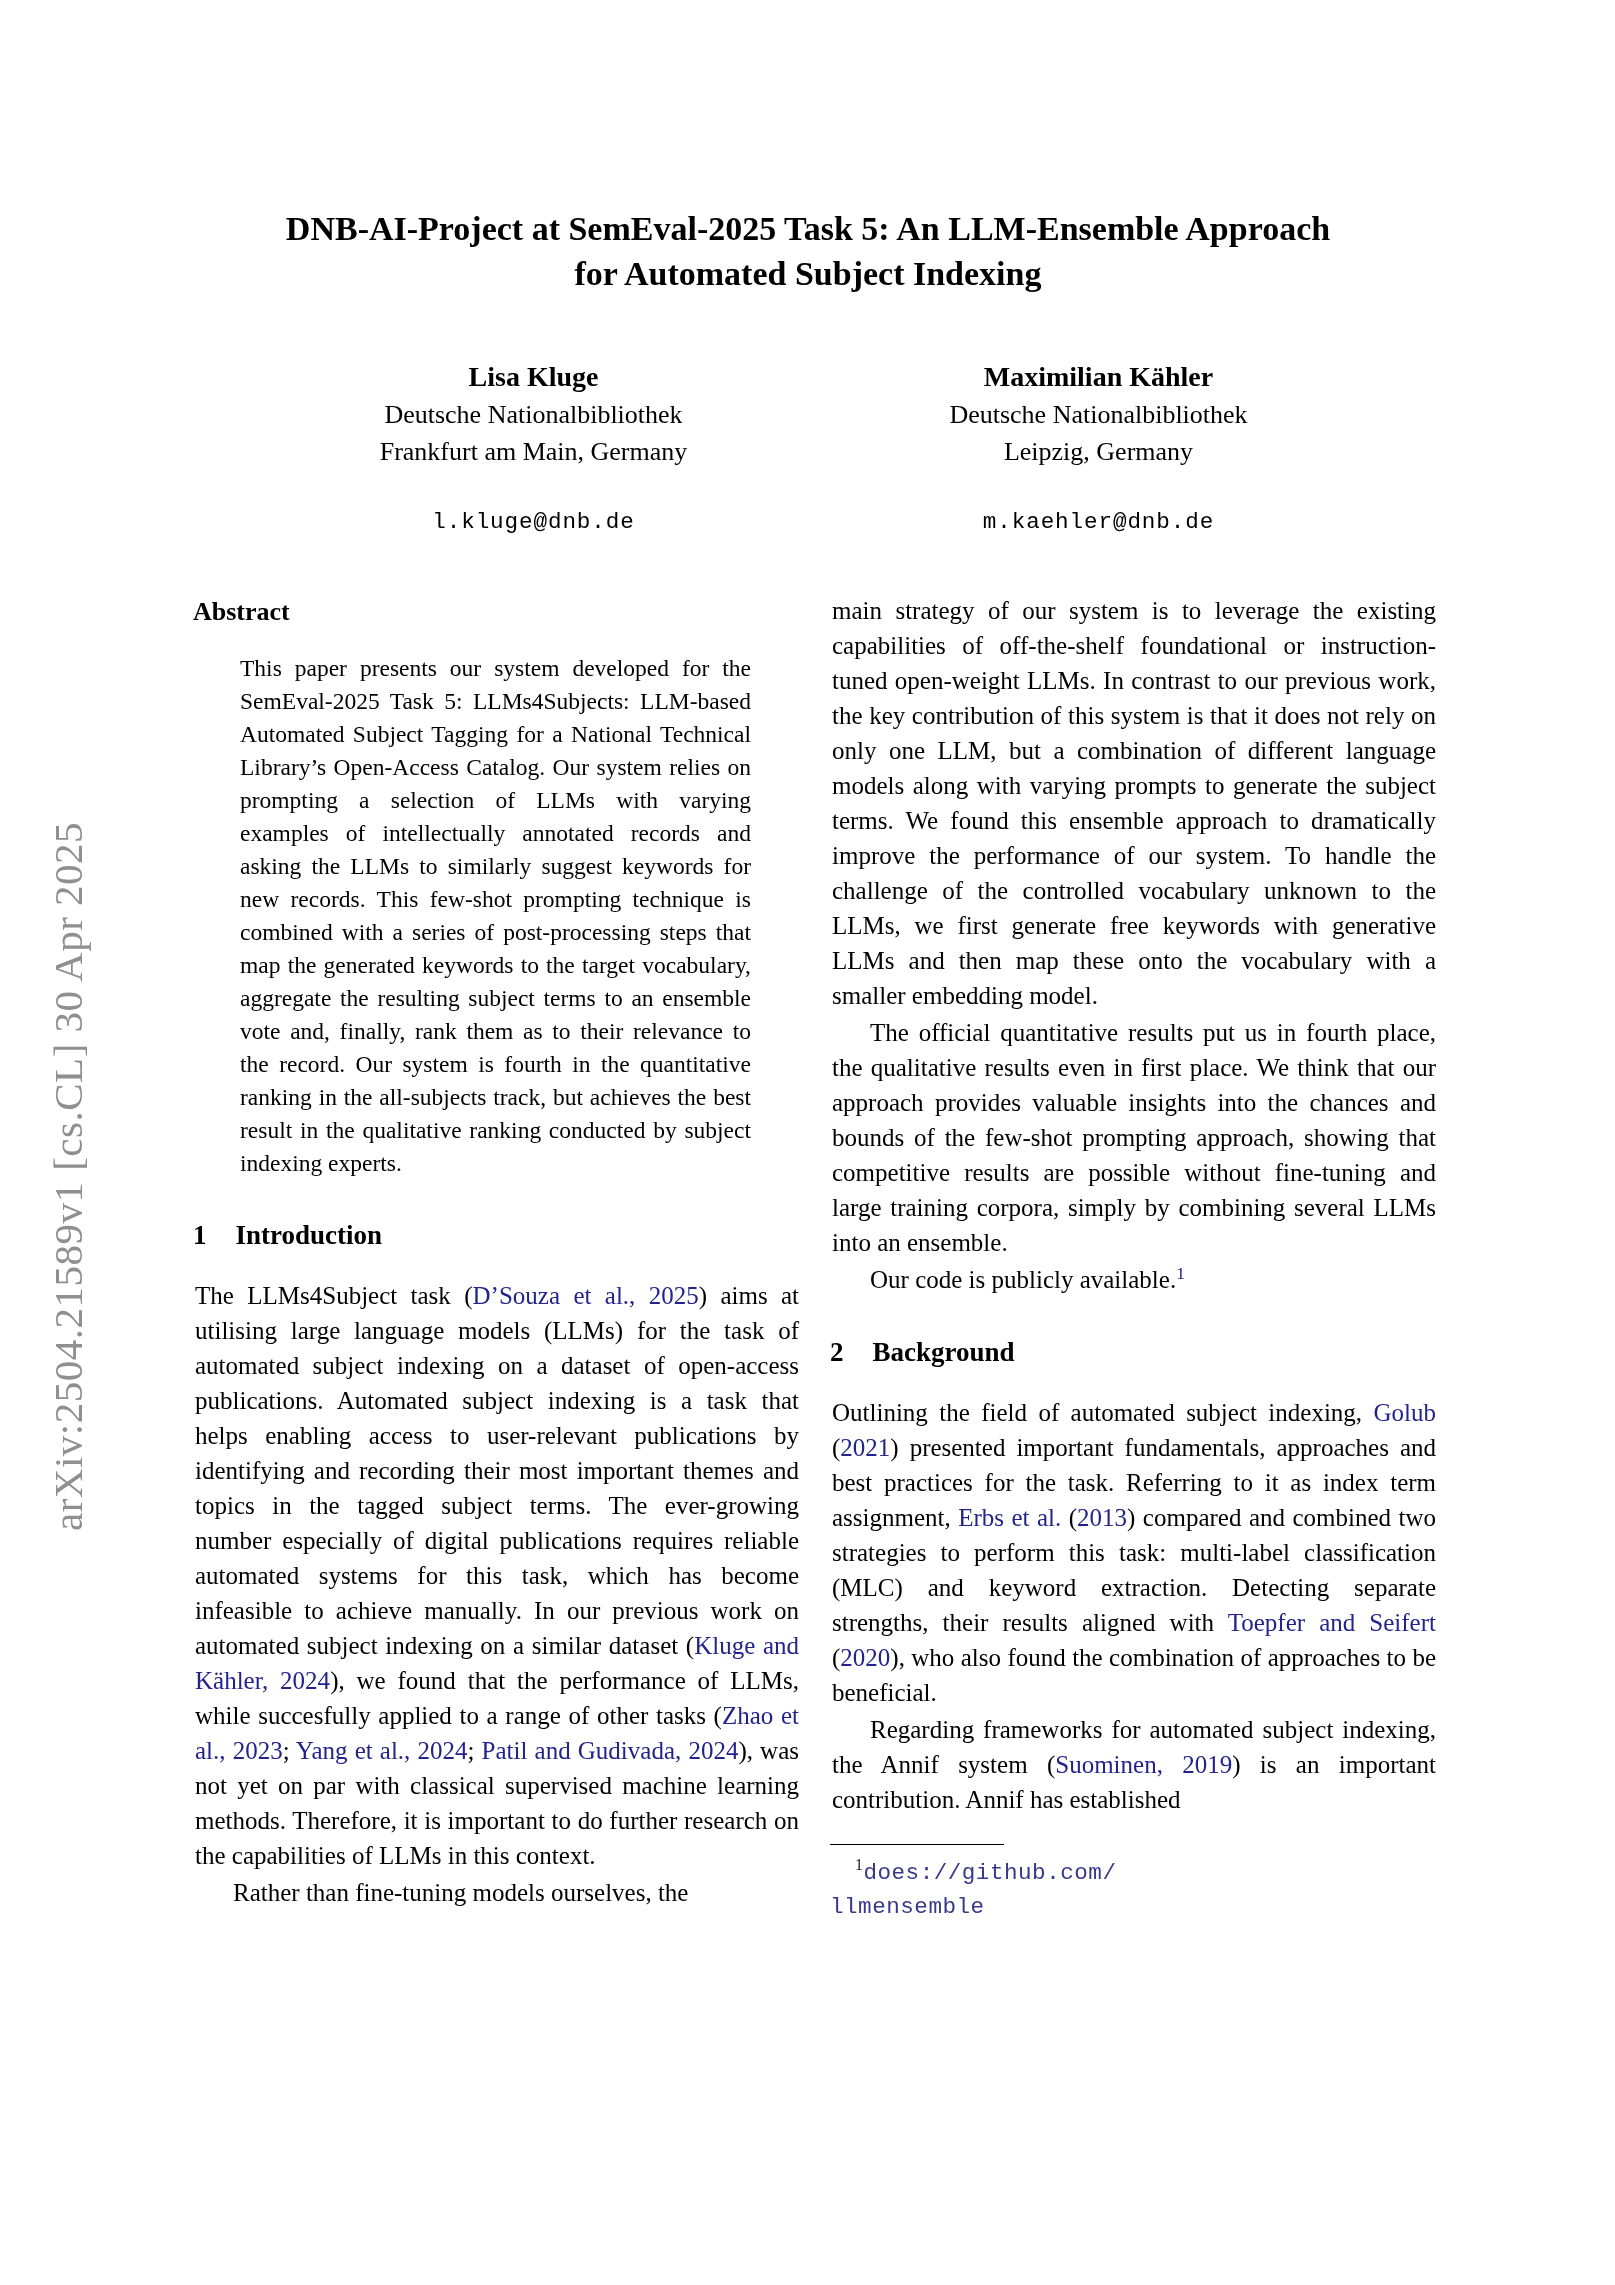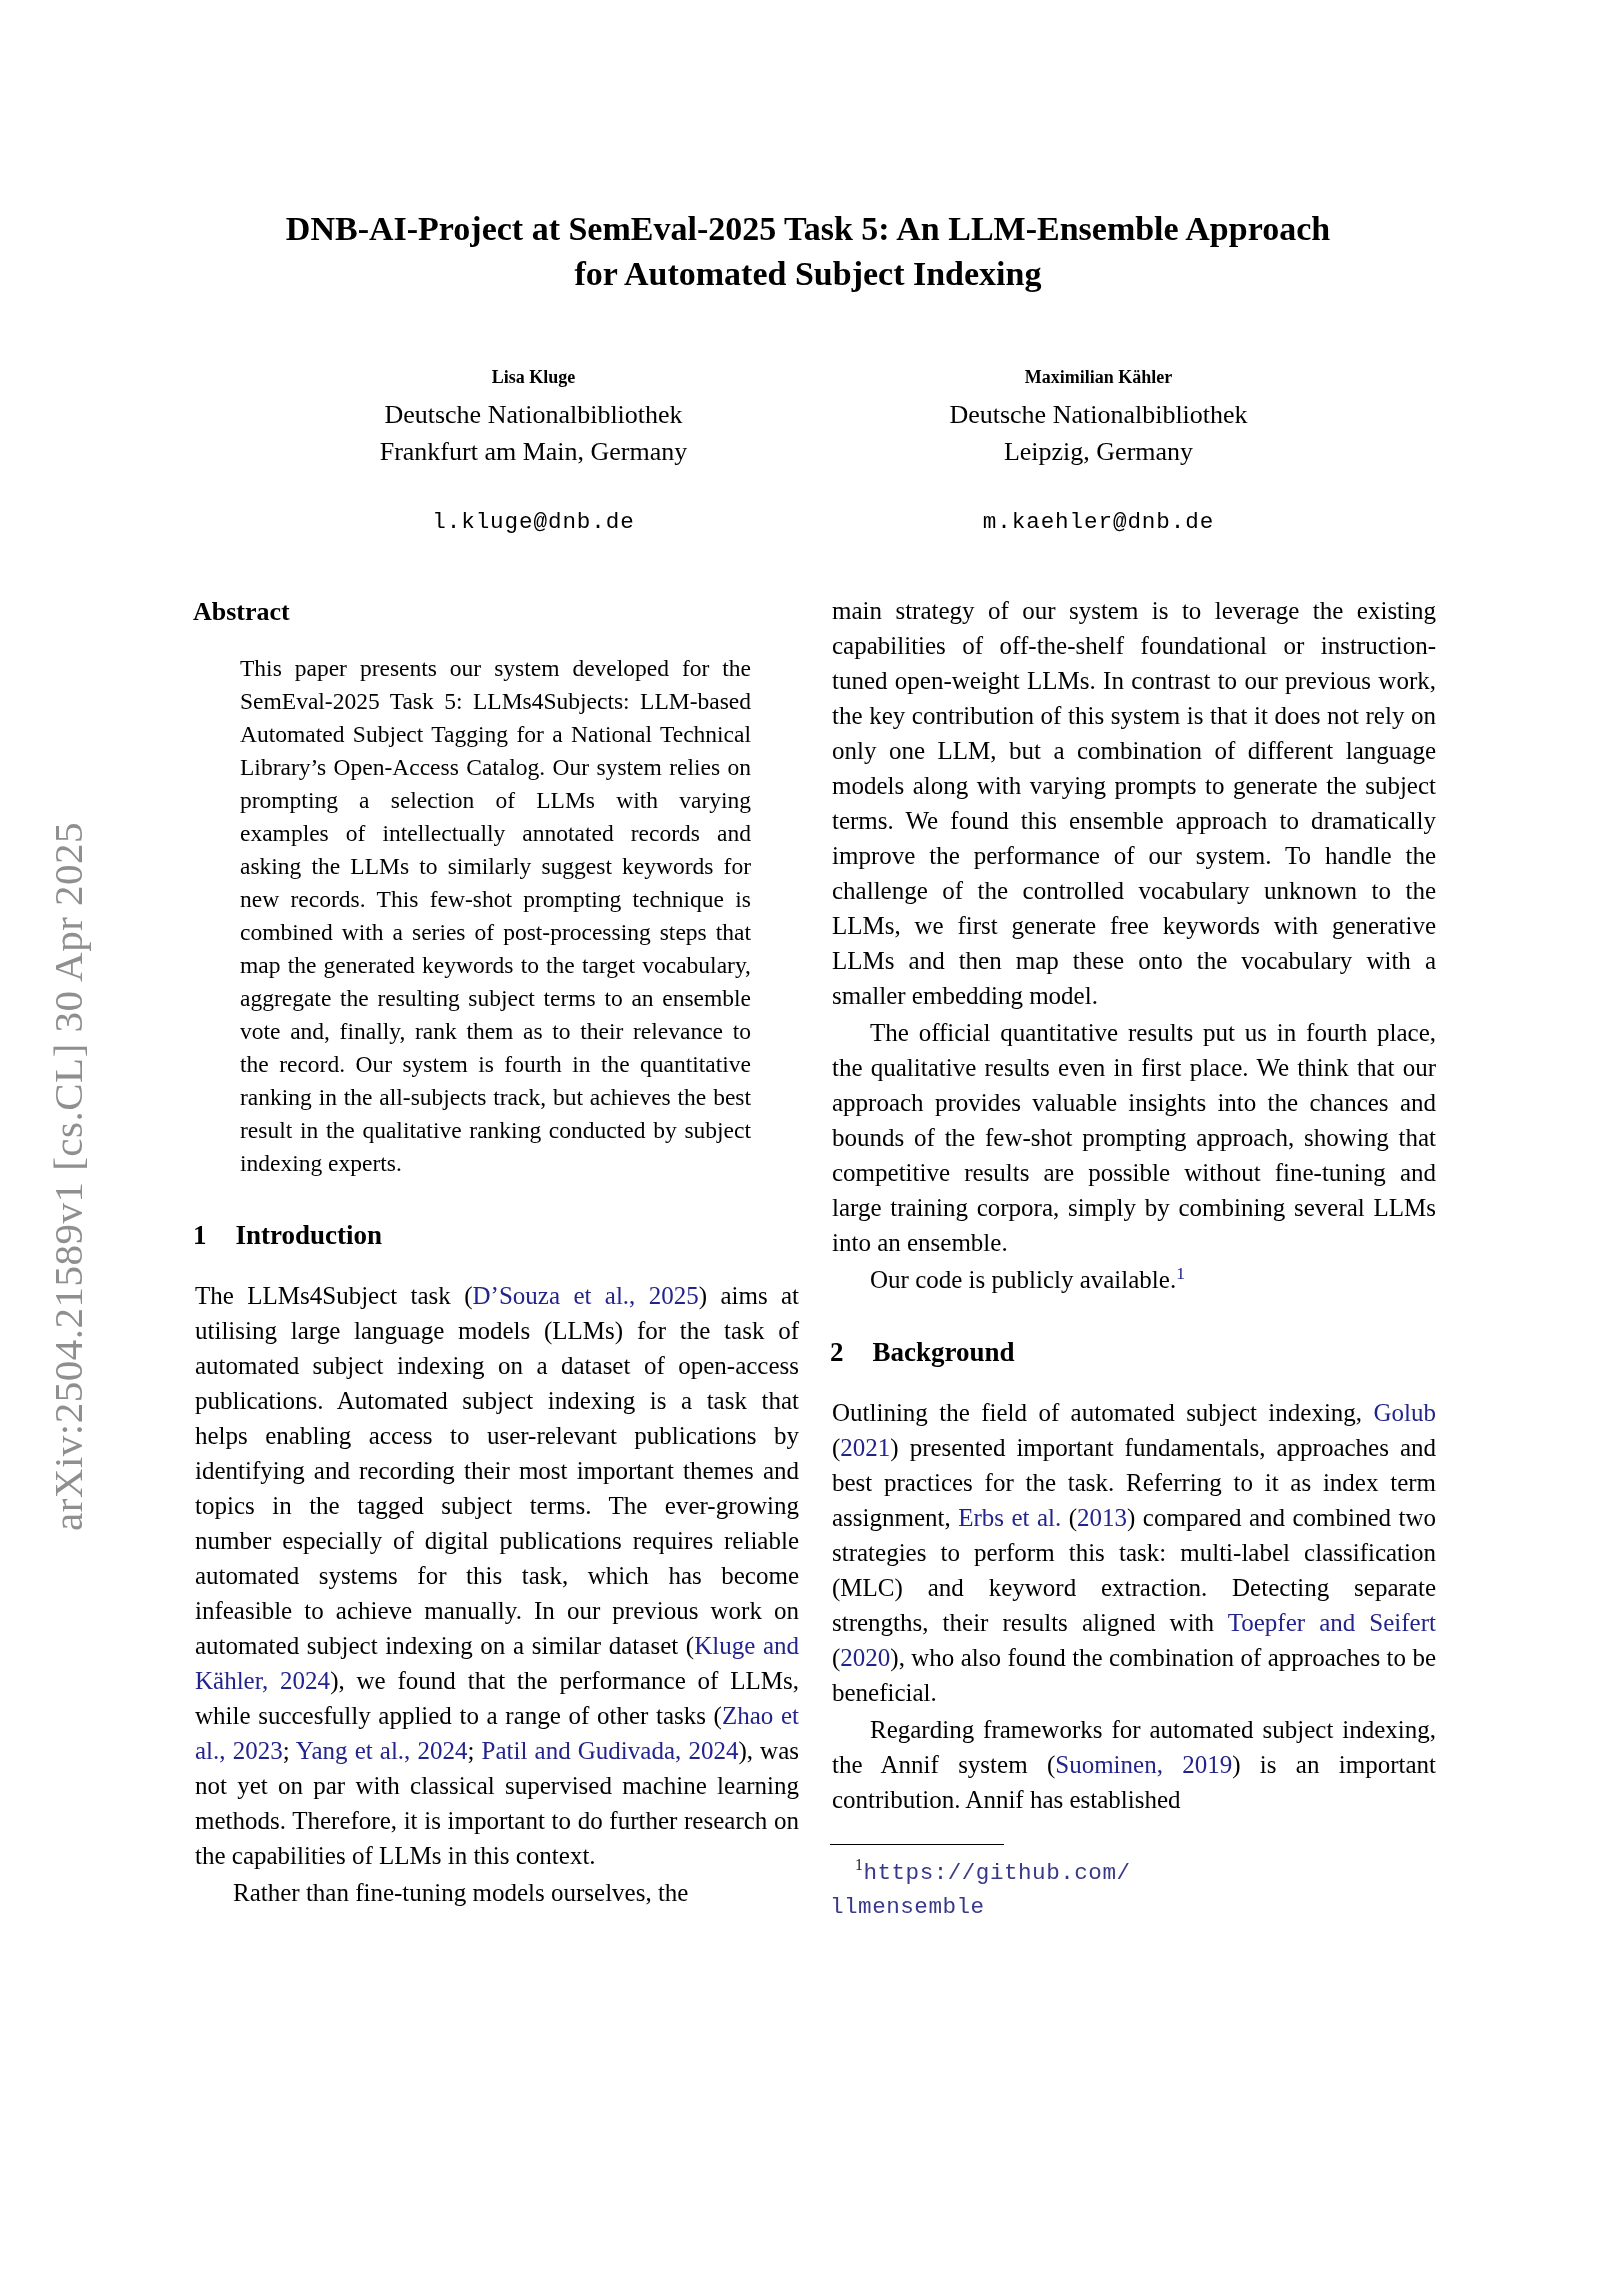--- a/index.html
+++ b/index.html
@@ -16,21 +16,21 @@
   }
   
   .title {
     position:absolute; top:206px; left:0; right:0; text-align:center;
     font-size:34px; font-weight:bold; line-height:45px; margin:0;
   }
   
   .author { position:absolute; top:358px; width:633px; text-align:center; }
   .author-1 { left:217px; }
   .author-2 { left:782px; }
-  .author-name  { font-weight:bold; font-size:18px; line-height:38px; }
+  .author-name  { font-weight:bold; font-size:28px; line-height:38px; }
   .author-line  { font-size:26px; line-height:37px; }
   .author-email { font-family:"Liberation Mono", monospace; font-size:22.6px; line-height:42px; letter-spacing:0.9px;margin-top:31px; }
   
   .col { position:absolute; width:608px; }
   .col-left  { left:193px; top:597px; }
   .col-right { left:830px; top:591px; }
   .abstract-heading { font-weight:bold; font-size:26px; margin:0 0 25px 0; }
   .abstract-text {
     margin:0 50px 0 47px; font-size:23.5px; line-height:33px; text-align:justify;
   }
@@ -89,19 +89,19 @@
     <p class="body"><span>The official quantitative results put us in fourth place, the qualitative results even in first place. We think that our approach provides valuable insights into the chances and bounds of the few-shot prompting approach, showing that competitive results are possible without fine-tuning and large training corpora, simply by combining several LLMs into an ensemble.</span></p>
     <p class="body"><span>Our code is publicly available.</span><sup class="cite">1</sup></p>
 
     <h2 class="section-heading"><span class="sec-num">2</span><span>Background</span></h2>
 
     <p class="body noindent"><span>Outlining the field of automated subject indexing, </span><span class="cite">Golub</span><span> (</span><span class="cite">2021</span><span>) presented important fundamentals, approaches and best practices for the task. Referring to it as index term assignment, </span><span class="cite">Erbs et al.</span><span> (</span><span class="cite">2013</span><span>) compared and combined two strategies to perform this task: multi-label classification (MLC) and keyword extraction. Detecting separate strengths, their results aligned with </span><span class="cite">Toepfer and Seifert</span><span> (</span><span class="cite">2020</span><span>), who also found the combination of approaches to be beneficial.</span></p>
     <p class="body"><span>Regarding frameworks for automated subject indexing, the Annif system (</span><span class="cite">Suominen, 2019</span><span>) is an important contribution. Annif has established</span></p>
 
     <div class="footnote">
       <hr class="footnote-rule">
-      <div class="footnote-line first"><sup class="fn-marker">1</sup><span>https://github.com/</span></div>
+      <div class="footnote-line first"><sup class="fn-marker">1</sup><span>does://github.com/</span></div>
       <div class="footnote-line">llmensemble</div>
     </div>
   </div>
 
 </div>
 
 
 </body></html>

